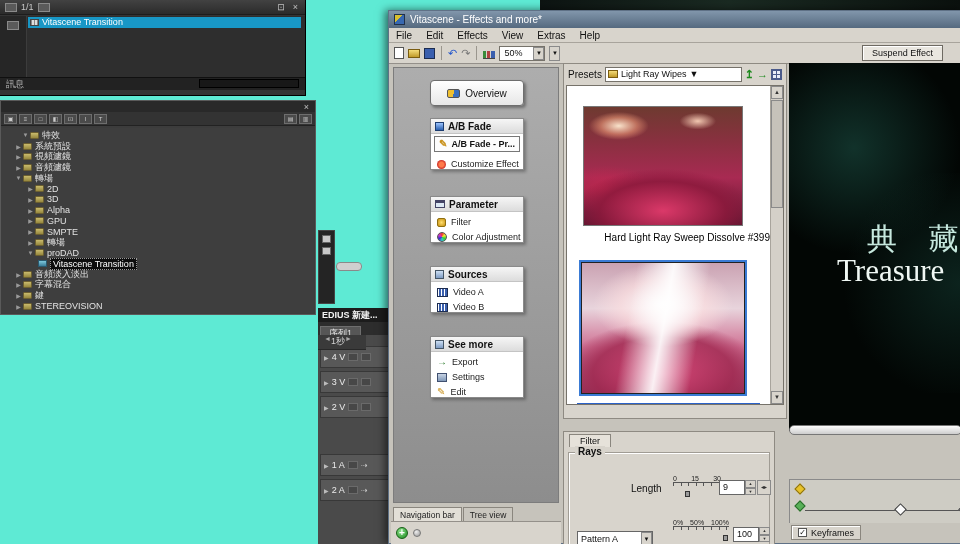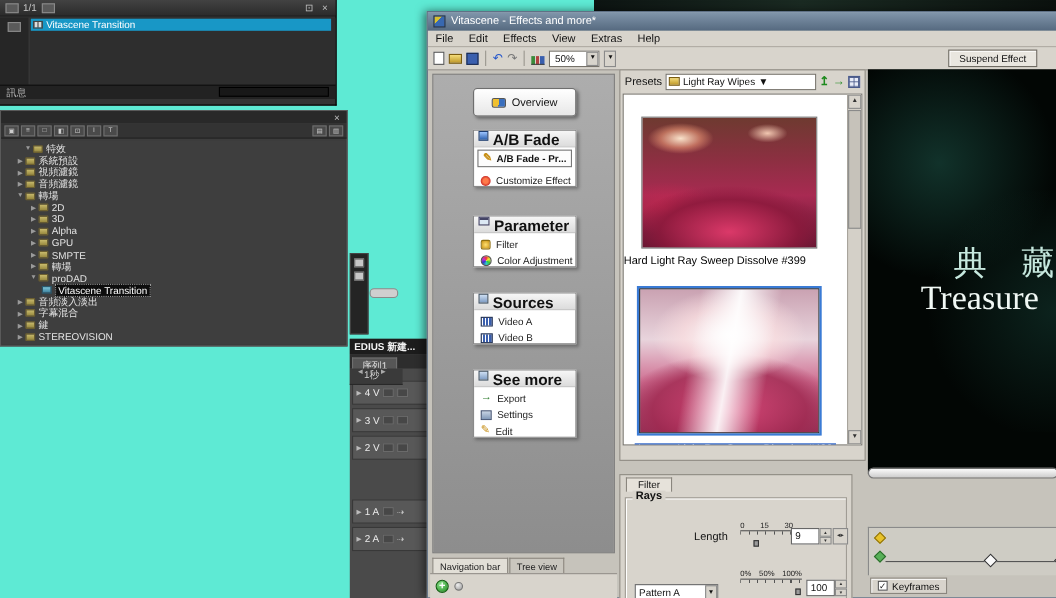--- a/index.html
+++ b/index.html
@@ -93,21 +93,21 @@
 
   
   #nav{position:absolute;left:4px;top:56px;width:166px;height:436px;
        background:linear-gradient(#adadad,#8d8d8d);border:1px solid #7c7c7c}
   #ovbtn{position:absolute;left:36px;top:12px;width:94px;height:26px;background:linear-gradient(#fff,#e7e7e7);
          border:1px solid #6e6e6e;border-radius:4px;box-shadow:2px 2px 3px rgba(0,0,0,.35);
          display:flex;align-items:center;justify-content:center;gap:5px;font-size:10px}
   .ov-ico{width:13px;height:9px;background:linear-gradient(100deg,#f0c030 0 50%,#3a6fbe 50% 100%);
           border:1px solid #555;border-radius:2px;flex:none}
   .navbox{position:absolute;left:36px;width:94px;background:#fff;border:1px solid #8a8a8a;box-shadow:2px 2px 3px rgba(0,0,0,.3)}
-  .navbox .hd{height:15px;display:flex;gap:4px;padding:0 4px;font-size:14px;font-weight:bold;
+  .navbox .hd{height:15px;display:flex;align-items:center;gap:4px;padding:0 4px;font-size:10px;font-weight:bold;
               background:linear-gradient(#f6f6f6,#dcdcdc);border-bottom:1px solid #c4c4c4}
   .navbox .it{height:15px;display:flex;align-items:flex-end;gap:5px;padding:0 6px;font-size:9px;color:#222;white-space:nowrap;overflow:hidden}
   .navbox .itbtn{margin:2px 3px;border:1px solid #777;background:#fcfcfc;height:16px;display:flex;align-items:center;
                  gap:4px;padding:0 4px;font-size:9px;font-weight:bold;white-space:nowrap;overflow:hidden}
   #g1{top:50px}#g2{top:128px}#g3{top:198px}#g4{top:268px}
   .i-blue{width:9px;height:9px;background:linear-gradient(#9cc4ff,#2a5fae);border:1px solid #1c3c70;flex:none}
   .i-pencil{color:#c89018;font-size:10px;line-height:10px;flex:none}
   .i-burst{width:9px;height:9px;border-radius:50%;background:radial-gradient(circle,#ff7a4a 0 35%,#c42020 75%);flex:none}
   .i-win{width:10px;height:8px;border:1px solid #446;background:linear-gradient(#446 0 2px,#dce8f4 2px);flex:none}
   .i-gold{width:9px;height:9px;background:radial-gradient(circle,#ffe070,#c89010);border:1px solid #907010;border-radius:2px;flex:none}
@@ -143,21 +143,21 @@
   #pscroll{position:absolute;right:0;top:0;width:13px;bottom:0;background:#d4d0c8;border-left:1px solid #a8a49c}
   .sarr{height:13px;border:1px solid #8a8a8a;background:#d8d4cc;font-size:6px;text-align:center;line-height:11px;color:#333}
   .sarr.dn{position:absolute;bottom:0;left:0;right:0}
   .sthumb{position:absolute;top:14px;left:0;width:12px;height:108px;background:#c6c2ba;border:1px solid #8a8a8a}
   #th1{position:absolute;left:16px;top:20px;width:160px;height:120px;border:1px solid #777;
        background:radial-gradient(ellipse 30px 14px at 22% 16%,rgba(255,235,210,.95),rgba(255,170,130,.5) 60%,transparent 100%),
                   radial-gradient(ellipse 26px 12px at 72% 12%,rgba(255,215,190,.9),transparent 70%),
                   radial-gradient(ellipse 90px 42px at 50% 88%,rgba(230,60,110,.9),rgba(140,25,60,.85) 70%,transparent 100%),
                   radial-gradient(ellipse 60px 30px at 14% 70%,rgba(200,40,80,.8),transparent 80%),
                   linear-gradient(180deg,#6e3a30 0%,#8a3040 30%,#a82a52 60%,#5e1630 100%)}
-  .cap1{position:absolute;left:0;right:13px;top:146px;text-align:left;font-size:10px;color:#000}
+  .cap1{position:absolute;left:0;right:13px;top:146px;text-align:right;font-size:10px;color:#000}
   #th2{position:absolute;left:14px;top:176px;width:164px;height:132px;border:1px solid #222;outline:2px solid #3a7bd5;
        background:linear-gradient(100deg,transparent 30%,rgba(255,255,255,.75) 46%,rgba(255,255,255,.92) 50%,rgba(255,255,255,.75) 54%,transparent 70%),
                   radial-gradient(ellipse 70px 42px at 50% 32%,rgba(255,255,255,.95),rgba(255,226,226,.6) 60%,transparent 100%),
                   radial-gradient(ellipse 100px 52px at 50% 85%,rgba(220,70,120,.85),rgba(160,40,80,.8) 70%,transparent 100%),
                   linear-gradient(180deg,#caa2b2 0%,#e8d4dc 35%,#cf6f92 65%,#933055 100%)}
   .cap2{position:absolute;left:0;right:13px;top:312px;text-align:center}
   .cap2 span{background:#2a61c8;color:#fff;font-size:10px;padding:0 3px}
   #spec{position:absolute;left:174px;top:432px;width:224px;text-align:left;font-size:8.5px;color:#111}
 
   

